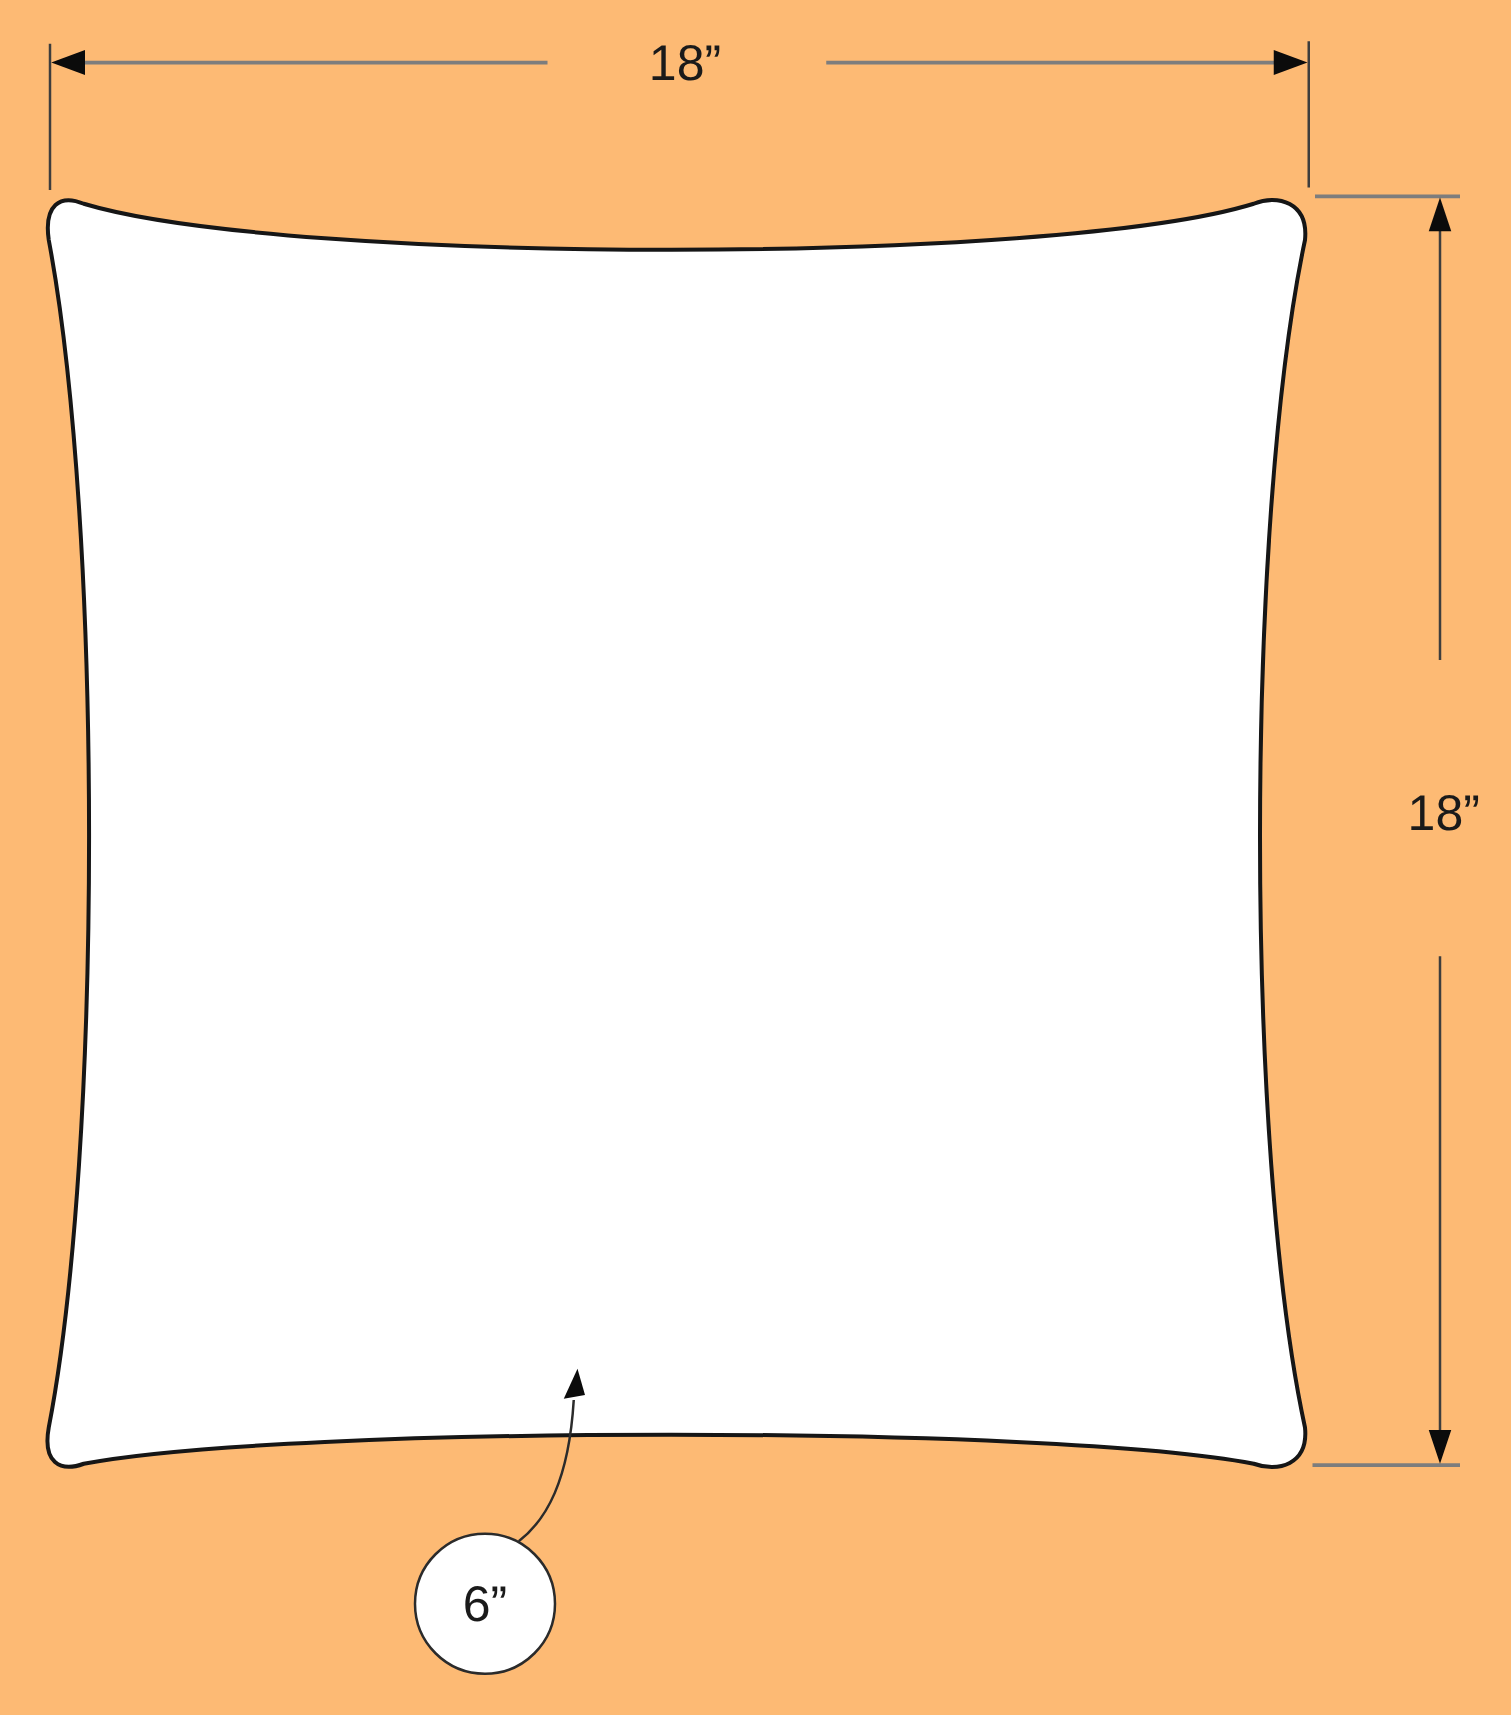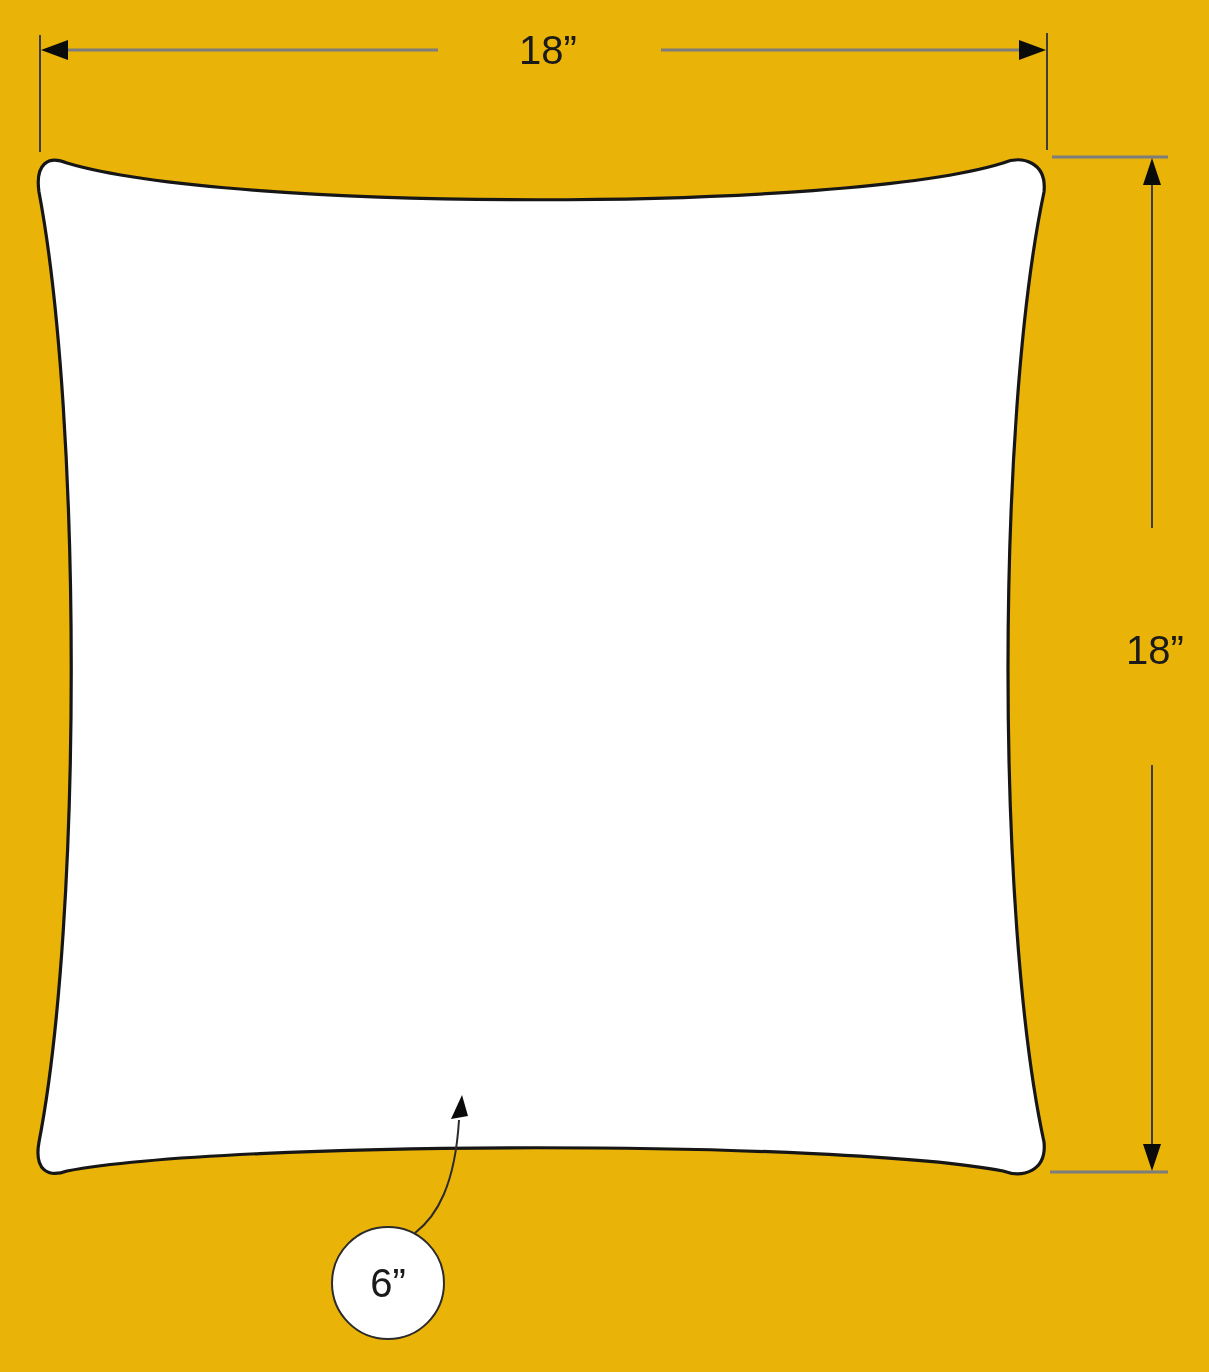--- a/index.html
+++ b/index.html
@@ -4,21 +4,21 @@
 <style>
   html, body {
     margin: 0;
     padding: 0;
     background: #ffffff;
   }
   .canvas {
     position: relative;
     width: 1209px;
     height: 1372px;
-    background: #eab308;
+    background: #fdba74;
     overflow: hidden;
     font-family: "Liberation Sans", sans-serif;
   }
   svg { display: block; }
 
   .pillow-outline {
     fill: #ffffff;
     stroke-width: 3.2;
     stroke-linejoin: round;
   }

